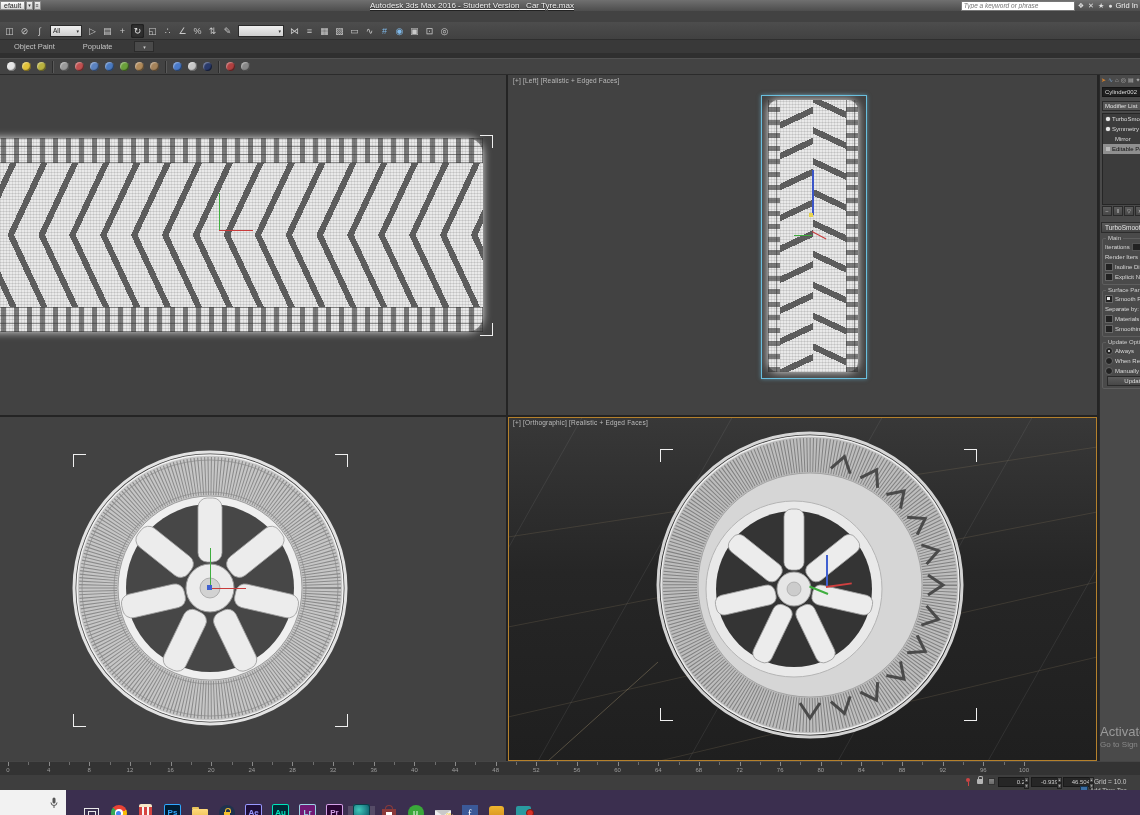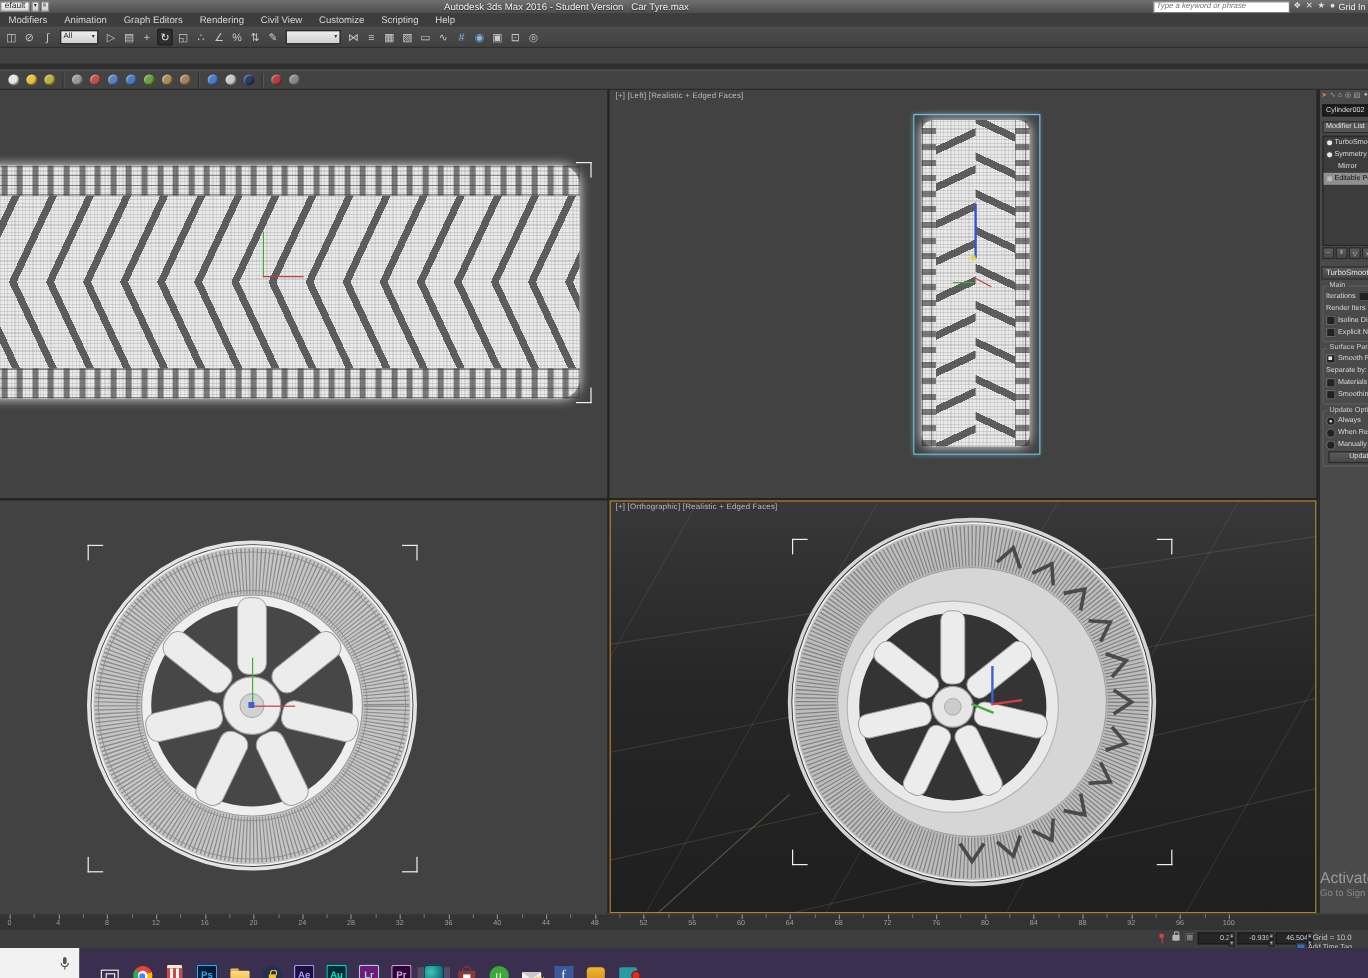--- a/index.html
+++ b/index.html
@@ -5,21 +5,21 @@
   html,body{margin:0;padding:0;background:#000;}
   #app{position:relative;width:1140px;height:815px;overflow:hidden;
        font-family:"Liberation Sans",sans-serif;background:#424242;user-select:none;}
   .abs{position:absolute;}
 
   
   #titlebar{left:0;top:0;width:1140px;height:11px;background:linear-gradient(#707070,#4d4d4d);color:#e8e8e8;}
   #wsbox{left:0;top:1px;height:9px;display:flex;align-items:center;font-size:7px;color:#222;}
   #wsbox .wsfield{background:linear-gradient(#fdfdfd,#d8d8d8);border:1px solid #8a8a8a;height:7px;line-height:7px;padding:0 3px;}
   #wsbox .wsarrow{font-size:5px;color:#333;background:linear-gradient(#eee,#ccc);border:1px solid #8a8a8a;height:7px;line-height:7px;padding:0 1px;margin-left:1px;}
-  #wtitle{left:0;top:0;width:944px;text-align:center;font-size:8px;line-height:11px;color:#f2f2f2;text-shadow:0 1px 1px #222;}
+  #wtitle{left:0;top:0;width:944px;text-align:center;font-size:8px;line-height:11px;color:#f2f2f2;text-shadow:0 1px 1px #222;text-decoration:underline;}
   #tbright{right:2px;top:0;height:11px;display:flex;align-items:center;gap:3px;}
   #tbsearch{width:108px;height:8px;background:#fff;border:1px solid #777;font-size:6.5px;padding:0 2px;color:#333;font-style:italic;font-family:"Liberation Sans",sans-serif;}
   .tbico{font-size:7px;color:#e0e0e0;line-height:9px;}
   #signin{font-size:7.5px;color:#f0f0f0;}
 
   
   #menubar{left:0;top:11px;width:1140px;height:11px;background:#3d3d3d;display:flex;align-items:center;border-bottom:1px solid #303030;}
   .menu-item{font-size:8px;color:#d6d6d6;padding:0 7px;line-height:11px;}
 
   
@@ -181,30 +181,20 @@
       <span id="tbicons" style="display:flex;gap:4px;">
           <span class="tbico">❖</span>
           <span class="tbico">✕</span>
           <span class="tbico">★</span>
           <span class="tbico">●</span>
         </span>
       <span id="signin">Grid In</span>
     </div>
   </div>
 
-  <div id="menubar" class="abs">
-      <div class="menu-item">Modifiers</div>
-      <div class="menu-item">Animation</div>
-      <div class="menu-item">Graph Editors</div>
-      <div class="menu-item">Rendering</div>
-      <div class="menu-item">Civil View</div>
-      <div class="menu-item">Customize</div>
-      <div class="menu-item">Scripting</div>
-      <div class="menu-item">Help</div>
-    </div>
 
   <div id="maintb" class="abs">
       <div class="tb-btn">◫</div>
       <div class="tb-btn">⊘</div>
       <div class="tb-btn">∫</div>
       <div class="tb-select" style="width: 26px;">
         <span>All</span>
         <span class="arr">▾</span>
       </div>
       <div class="tb-btn">▷</div>
@@ -227,20 +217,25 @@
       <div class="tb-btn">▧</div>
       <div class="tb-btn">▭</div>
       <div class="tb-btn">∿</div>
       <div class="tb-btn highlight">#</div>
       <div class="tb-btn highlight">◉</div>
       <div class="tb-btn">▣</div>
       <div class="tb-btn">⊡</div>
       <div class="tb-btn">◎</div>
     </div>
 
+  <div id="ribbon" class="abs">
+      <div class="ribbon-tab">Object Paint</div>
+      <div class="ribbon-tab">Populate</div>
+      <div id="ribbonbtn">▾</div>
+    </div>
   <div id="gapband" class="abs"></div>
 
   <div id="extras" class="abs">
       <div class="ex-ic" style="background: rgb(230, 230, 230);"></div>
       <div class="ex-ic" style="background: rgb(227, 195, 58);"></div>
       <div class="ex-ic" style="background: rgb(185, 178, 63);"></div>
       <div class="ex-sep"></div>
       <div class="ex-ic" style="background: rgb(154, 154, 154);"></div>
       <div class="ex-ic" style="background: rgb(192, 80, 80);"></div>
       <div class="ex-ic" style="background: rgb(90, 130, 192);"></div>

